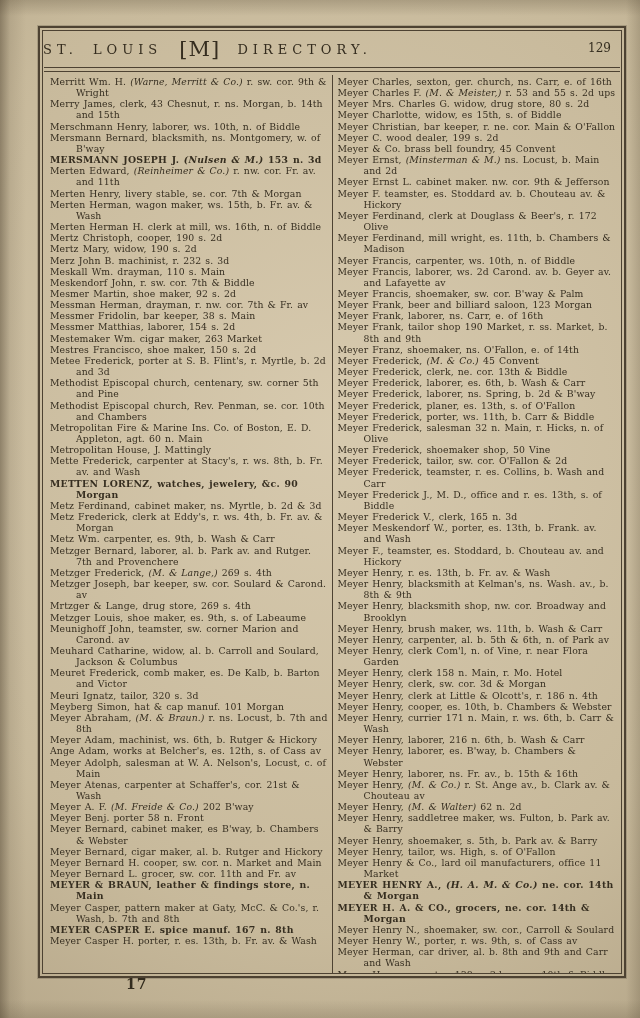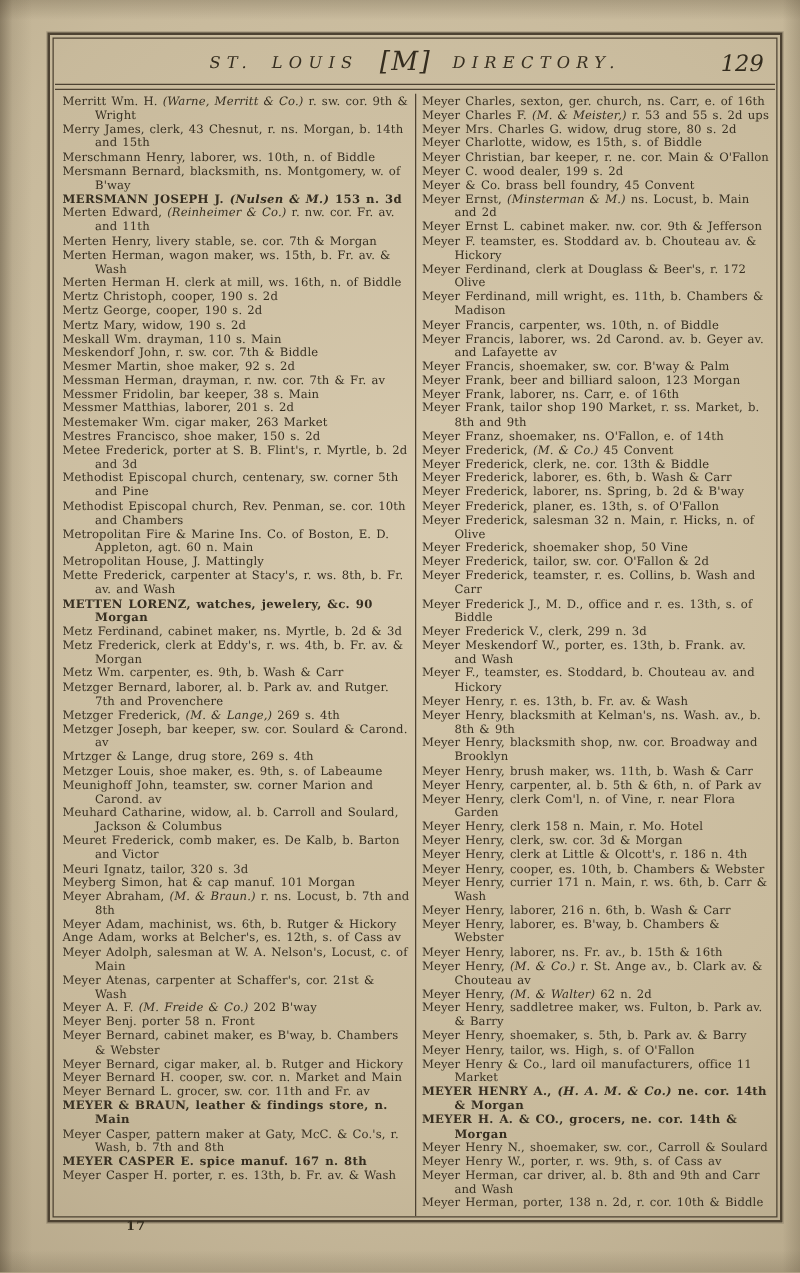--- a/index.html
+++ b/index.html
@@ -22,29 +22,29 @@
     position:absolute;left:38px;top:26px;width:584px;height:948px;
     border:2px solid #4d4232;
     box-shadow:0 0 0 1px rgba(77,66,50,.25);
   }
   .frame-inner{
     position:absolute;inset:2px;border:1px solid #4d4232;
     display:flex;flex-direction:column;
   }
   .header{
     position:relative;height:36px;flex:0 0 36px;
-    display:flex;align-items:center;justify-content:center;font-style:italic;
+    display:flex;align-items:center;justify-content:flex-start;
   }
   .title{
     color:#352d1f;font-size:13px;letter-spacing:5px;word-spacing:6px;
     white-space:nowrap;font-weight:500;
   }
   .title .big-letter{font-size:21px;letter-spacing:1px;vertical-align:-2px;padding:0 2px;}
   .page-number{
-    position:absolute;right:10px;top:10px;font-size:18px;color:#332c1e;
+    position:absolute;right:10px;top:10px;font-size:12px;color:#332c1e;
   }
   .header-rule{
     flex:0 0 auto;height:3px;margin:0 1px;
     border-top:1px solid #4d4232;border-bottom:1px solid #4d4232;
   }
   .columns{
     flex:1 1 auto;display:flex;overflow:hidden;padding-top:3px;
   }
   .col{
     width:50%;box-sizing:border-box;overflow:hidden;
@@ -54,22 +54,22 @@
   }
   .col-right{padding-left:5px;}
   .divider{flex:0 0 1px;background:#4d4232;margin:0;}
   .entry{
     padding-left:26px;text-indent:-26px;
     letter-spacing:.1px;word-spacing:1px;
   }
   .entry.bold{font-weight:bold;letter-spacing:.3px;}
   .entry i{font-style:italic;}
   .signature{
-    position:absolute;left:101px;top:976px;
-    font-size:10px;font-weight:bold;color:#332c1e;letter-spacing:1px;
+    position:absolute;left:126px;top:976px;
+    font-size:14px;font-weight:bold;color:#332c1e;letter-spacing:1px;
   }
 </style>
 </head>
 <body>
 
 <div class="edge-shade"></div>
 
 <div class="frame">
   <div class="frame-inner">
     <div class="header">
@@ -86,28 +86,28 @@
           <div class="entry">Merritt Wm. H. <i>(Warne, Merritt &amp; Co.)</i> r. sw. cor. 9th &amp; Wright</div>
           <div class="entry">Merry James, clerk, 43 Chesnut, r. ns. Morgan, b. 14th and 15th</div>
           <div class="entry">Merschmann Henry, laborer, ws. 10th, n. of Biddle</div>
           <div class="entry">Mersmann Bernard, blacksmith, ns. Montgomery, w. of B'way</div>
           <div class="entry bold">MERSMANN JOSEPH J. <i>(Nulsen &amp; M.)</i> 153 n. 3d</div>
           <div class="entry">Merten Edward, <i>(Reinheimer &amp; Co.)</i> r. nw. cor. Fr. av. and 11th</div>
           <div class="entry">Merten Henry, livery stable, se. cor. 7th &amp; Morgan</div>
           <div class="entry">Merten Herman, wagon maker, ws. 15th, b. Fr. av. &amp; Wash</div>
           <div class="entry">Merten Herman H. clerk at mill, ws. 16th, n. of Biddle</div>
           <div class="entry">Mertz Christoph, cooper, 190 s. 2d</div>
-          <div class="entry">Mertz George, cooper, 190 s. 2d</div>
           <div class="entry">Mertz Mary, widow, 190 s. 2d</div>
+          <div class="entry">Merz John B. machinist, r. 232 s. 3d</div>
           <div class="entry">Meskall Wm. drayman, 110 s. Main</div>
           <div class="entry">Meskendorf John, r. sw. cor. 7th &amp; Biddle</div>
           <div class="entry">Mesmer Martin, shoe maker, 92 s. 2d</div>
           <div class="entry">Messman Herman, drayman, r. nw. cor. 7th &amp; Fr. av</div>
           <div class="entry">Messmer Fridolin, bar keeper, 38 s. Main</div>
-          <div class="entry">Messmer Matthias, laborer, 201 s. 2d</div>
+          <div class="entry">Messmer Matthias, laborer, 154 s. 2d</div>
           <div class="entry">Mestemaker Wm. cigar maker, 263 Market</div>
           <div class="entry">Mestres Francisco, shoe maker, 150 s. 2d</div>
           <div class="entry">Metee Frederick, porter at S. B. Flint's, r. Myrtle, b. 2d and 3d</div>
           <div class="entry">Methodist Episcopal church, centenary, sw. corner 5th and Pine</div>
           <div class="entry">Methodist Episcopal church, Rev. Penman, se. cor. 10th and Chambers</div>
           <div class="entry">Metropolitan Fire &amp; Marine Ins. Co. of Boston, E. D. Appleton, agt. 60 n. Main</div>
           <div class="entry">Metropolitan House, J. Mattingly</div>
           <div class="entry">Mette Frederick, carpenter at Stacy's, r. ws. 8th, b. Fr. av. and Wash</div>
           <div class="entry bold">METTEN LORENZ, watches, jewelery, &amp;c. 90 Morgan</div>
           <div class="entry">Metz Ferdinand, cabinet maker, ns. Myrtle, b. 2d &amp; 3d</div>
@@ -158,26 +158,27 @@
           <div class="entry">Meyer Francis, shoemaker, sw. cor. B'way &amp; Palm</div>
           <div class="entry">Meyer Frank, beer and billiard saloon, 123 Morgan</div>
           <div class="entry">Meyer Frank, laborer, ns. Carr, e. of 16th</div>
           <div class="entry">Meyer Frank, tailor shop 190 Market, r. ss. Market, b. 8th and 9th</div>
           <div class="entry">Meyer Franz, shoemaker, ns. O'Fallon, e. of 14th</div>
           <div class="entry">Meyer Frederick, <i>(M. &amp; Co.)</i> 45 Convent</div>
           <div class="entry">Meyer Frederick, clerk, ne. cor. 13th &amp; Biddle</div>
           <div class="entry">Meyer Frederick, laborer, es. 6th, b. Wash &amp; Carr</div>
           <div class="entry">Meyer Frederick, laborer, ns. Spring, b. 2d &amp; B'way</div>
           <div class="entry">Meyer Frederick, planer, es. 13th, s. of O'Fallon</div>
+          <div class="entry">Meyer Frederick, porter, ws. 11th, b. Carr &amp; Biddle</div>
           <div class="entry">Meyer Frederick, salesman 32 n. Main, r. Hicks, n. of Olive</div>
           <div class="entry">Meyer Frederick, shoemaker shop, 50 Vine</div>
           <div class="entry">Meyer Frederick, tailor, sw. cor. O'Fallon &amp; 2d</div>
           <div class="entry">Meyer Frederick, teamster, r. es. Collins, b. Wash and Carr</div>
           <div class="entry">Meyer Frederick J., M. D., office and r. es. 13th, s. of Biddle</div>
-          <div class="entry">Meyer Frederick V., clerk, 299 n. 3d</div>
+          <div class="entry">Meyer Frederick V., clerk, 165 n. 3d</div>
           <div class="entry">Meyer Meskendorf W., porter, es. 13th, b. Frank. av. and Wash</div>
           <div class="entry">Meyer F., teamster, es. Stoddard, b. Chouteau av. and Hickory</div>
           <div class="entry">Meyer Henry, r. es. 13th, b. Fr. av. &amp; Wash</div>
           <div class="entry">Meyer Henry, blacksmith at Kelman's, ns. Wash. av., b. 8th &amp; 9th</div>
           <div class="entry">Meyer Henry, blacksmith shop, nw. cor. Broadway and Brooklyn</div>
           <div class="entry">Meyer Henry, brush maker, ws. 11th, b. Wash &amp; Carr</div>
           <div class="entry">Meyer Henry, carpenter, al. b. 5th &amp; 6th, n. of Park av</div>
           <div class="entry">Meyer Henry, clerk Com'l, n. of Vine, r. near Flora Garden</div>
           <div class="entry">Meyer Henry, clerk 158 n. Main, r. Mo. Hotel</div>
           <div class="entry">Meyer Henry, clerk, sw. cor. 3d &amp; Morgan</div>

